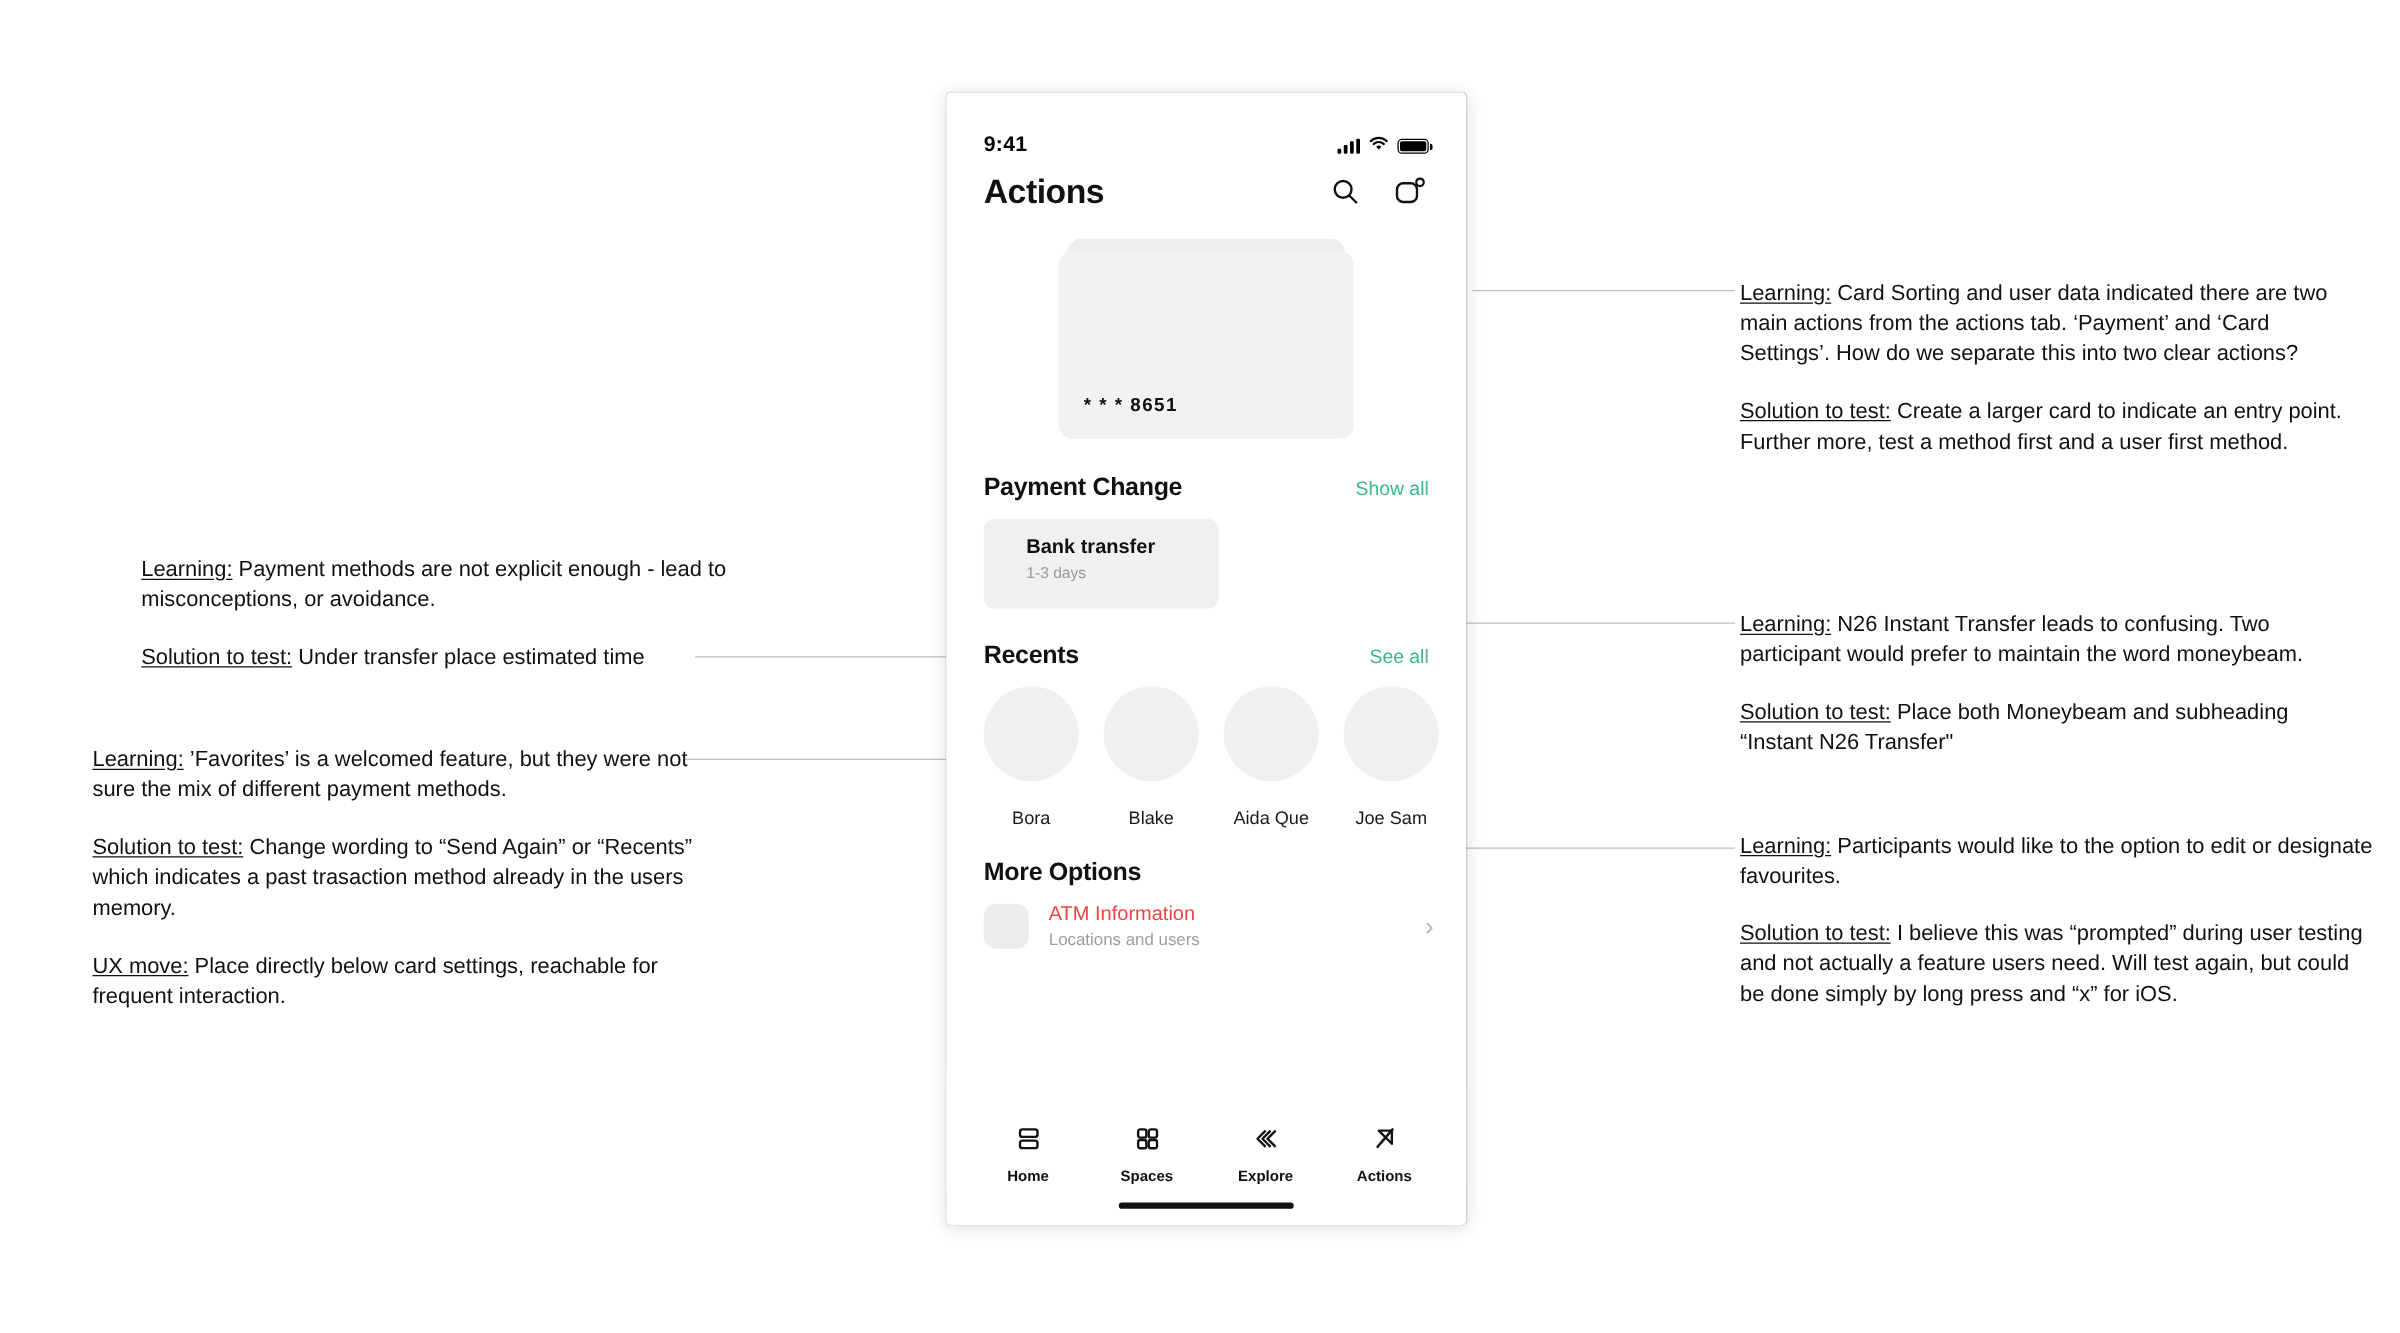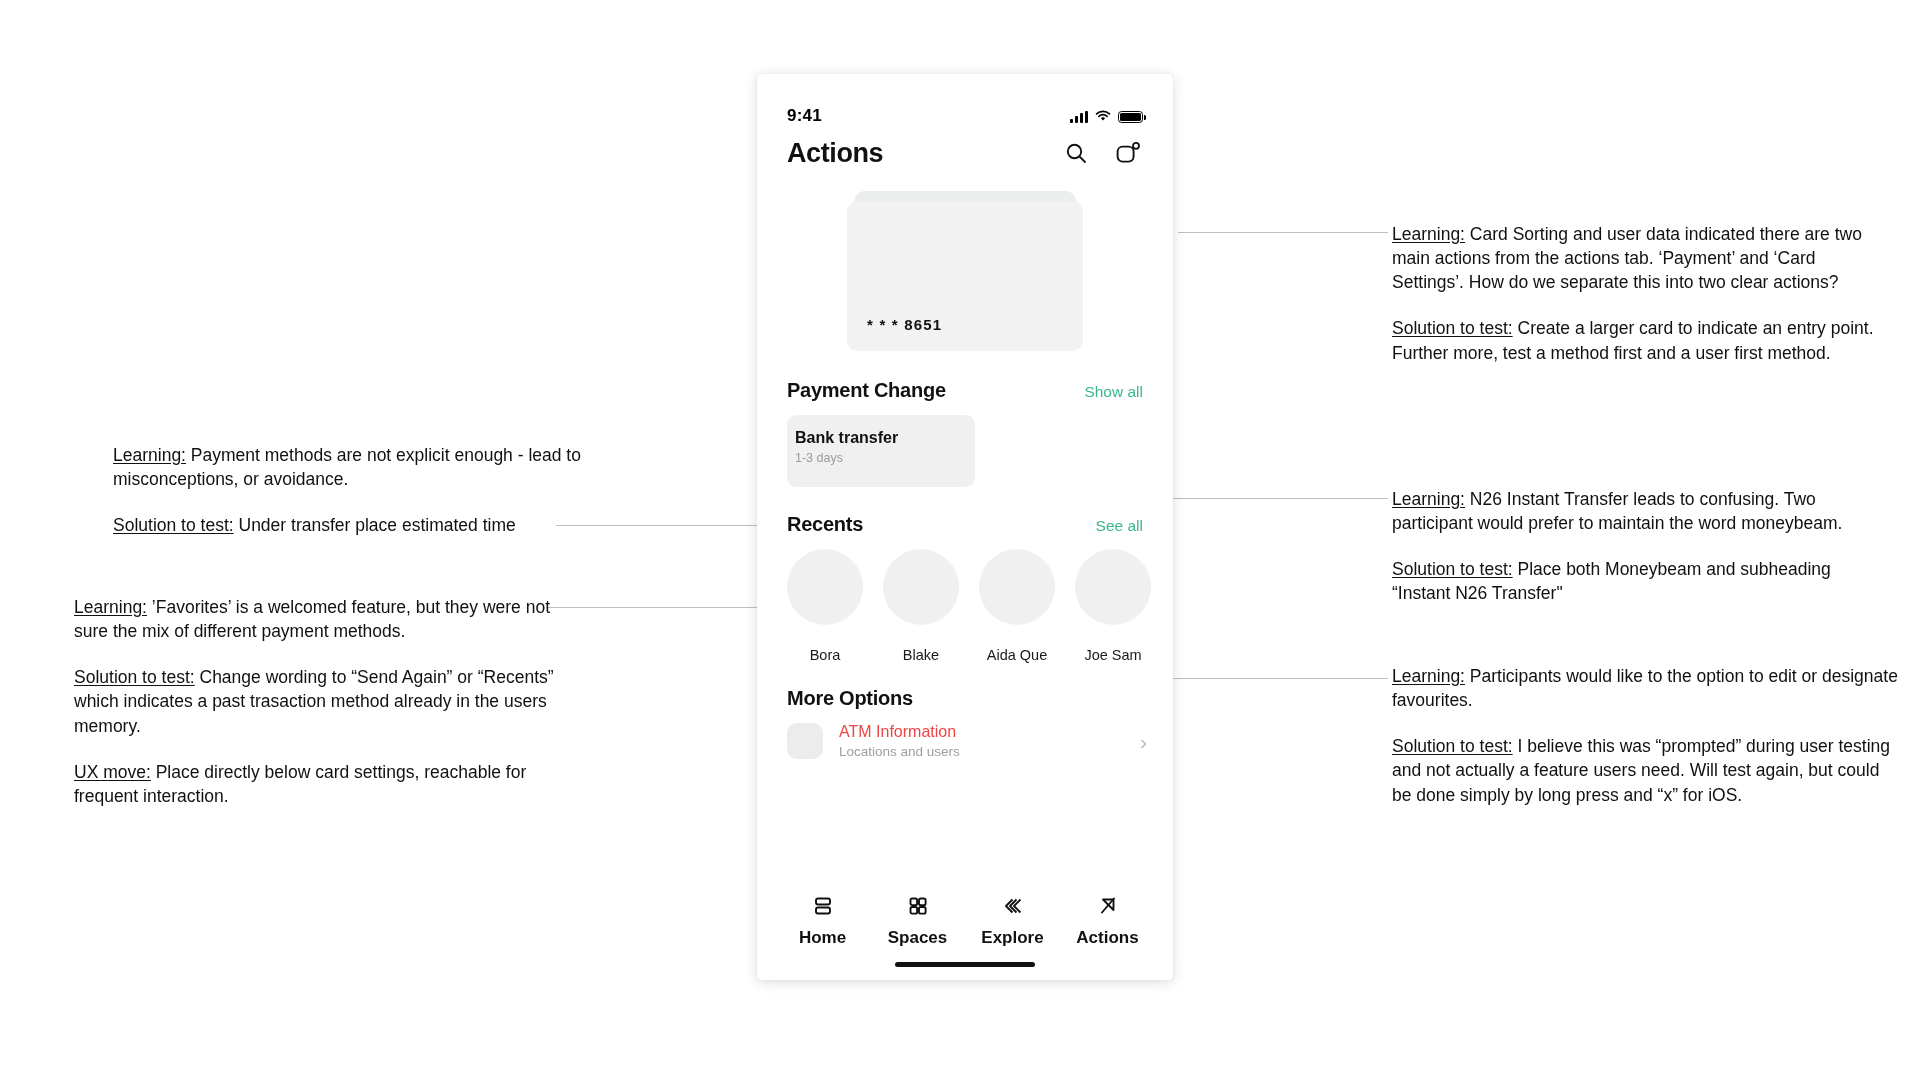--- a/index.html
+++ b/index.html
@@ -104,21 +104,21 @@
   .sec-link { font-size: 15.5px; font-weight: 500; }
 
   
   .pm-row {
     display: flex; gap: 14px; padding: 0 30px 0 30px; margin-bottom: 26px;
     overflow: hidden;
   }
   .pm-tile {
     background: #f0f0f0; border-radius: 9px;
     width: 188px; flex: none; height: 72px;
-    padding: 14px 0 0 8px;
+    padding: 14px 0 0 34px;
   }
   .pm-name { font-size: 16px; font-weight: 700; color: #111; }
   .pm-sub  { font-size: 12.5px; color: #9b9b9b; margin-top: 4px; }
 
   
   .recents-row {
     display: flex; gap: 20px; padding: 0 0 0 30px; margin-bottom: 24px;
   }
   .recent { width: 76px; flex: none; text-align: center; }
   .avatar { width: 76px; height: 76px; border-radius: 50%; background: #f0f0f0; }
@@ -142,21 +142,21 @@
     pointer-events: none;
   }
 
   
   .tabbar {
     flex: none; background: #ffffff;
     padding: 10px 18px 0 18px;
     display: flex; justify-content: space-around; align-items: flex-start;
   }
   .tab { width: 74px; display: flex; flex-direction: column; align-items: center; gap: 7px; }
-  .tab-label { font-size: 17px; font-weight: 700; color: #111; }
+  .tab-label { font-size: 12px; font-weight: 700; color: #111; }
   .homebar-wrap { flex: none; height: 32px; display: flex; align-items: center; justify-content: center; }
   .homebar { width: 140px; height: 5px; border-radius: 3px; background: #111; }
 </style>
 </head>
 <body>
 
 <div id="stage">
 
   <div class="conn conn-l1"></div>
   <div class="conn conn-l2"></div>

